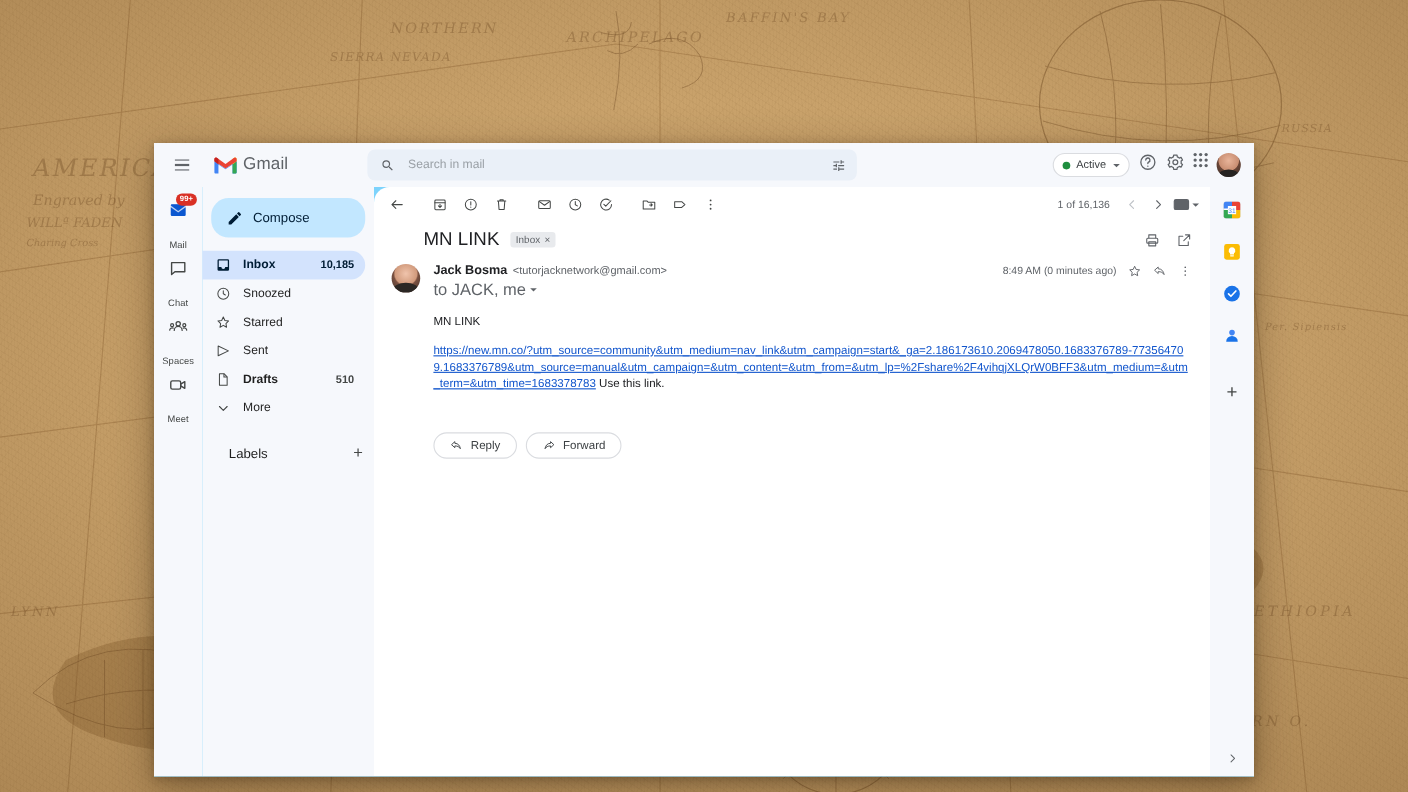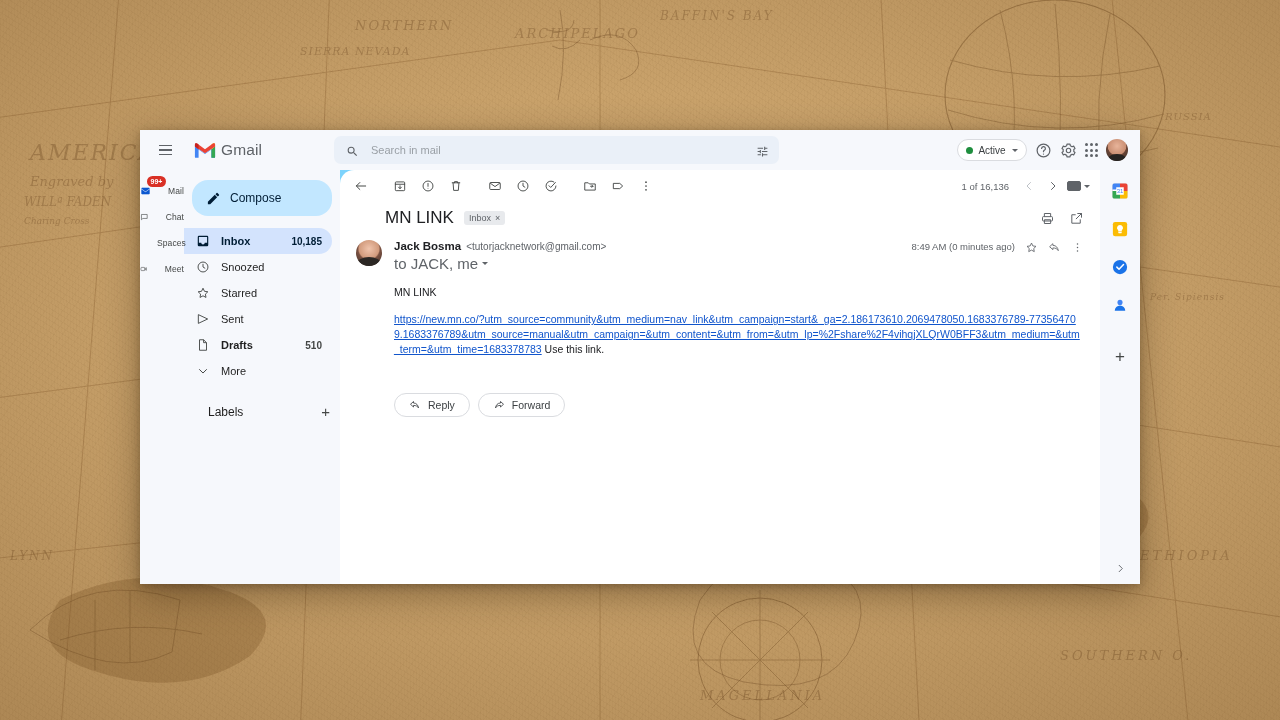--- a/index.html
+++ b/index.html
@@ -31,21 +31,21 @@
   #map-vignette {
     position: absolute; inset: 0;
     background: radial-gradient(ellipse 85% 80% at 50% 45%, rgba(0,0,0,0) 40%, rgba(92,58,20,.30) 100%);
   }
   .map-svg { position: absolute; inset: 0; }
 
   
   #gmail-window {
     position: absolute;
     left: 140px; top: 130px;
-    width: 1000px; height: 454px;
+    width: 1000px; height: 576px;
     background: #7dd3fc;
     box-shadow: 0 10px 34px rgba(40,24,6,.38), 0 2px 8px rgba(40,24,6,.25);
     display: flex; flex-direction: column;
     overflow: hidden;
   }
 
   
   #gmail-header {
     height: 40px; flex: 0 0 40px;
     display: flex; align-items: center;
@@ -68,21 +68,21 @@
     background: #eaf0f8;
     border-radius: 7px;
     display: flex; align-items: center;
     padding: 0 10px 0 12px; gap: 12px;
     cursor: text;
   }
   #search-bar .s-icon { width: 13px; height: 13px; flex: 0 0 13px; }
   #search-input-text { flex: 1; font-size: 11px; color: #9aa0a6; }
   #search-bar .opts { width: 13px; height: 13px; flex:0 0 13px; }
 
-  .hdr-right { margin-left: auto; display: flex; align-items: center; gap: 8px; padding-right: 4px;}
+  .hdr-right { margin-left: auto; display: flex; gap: 8px; padding-right: 4px;}
   #status-chip {
     display: flex; align-items: center; gap: 5px;
     height: 22px; padding: 0 8px;
     border: 1px solid #dadce0; border-radius: 12px;
     background: #fff; font-size: 10px; color: #3c4043; cursor: pointer;
   }
   #status-chip .dot { width: 7px; height: 7px; border-radius: 50%; background: #1e8e3e; }
   #status-chip .caret { border-left: 3px solid transparent; border-right: 3px solid transparent; border-top: 3.5px solid #5f6368; margin-left: 1px; }
   .hdr-icon { width: 17px; height: 17px; color: #5f6368; cursor: pointer; display:flex; align-items:center; justify-content:center;}
   .hdr-icon svg { width: 100%; height: 100%; }
@@ -98,21 +98,21 @@
   
   #gmail-body { flex: 1; display: flex; min-height: 0; }
 
   
   #nav-rail {
     width: 44px; flex: 0 0 44px;
     background: #f6f8fc;
     padding-top: 8px;
     display: flex; flex-direction: column; align-items: center; gap: 2px;
   }
-  .rail-item { width: 44px; padding: 4px 0 2px; display: flex; align-items: center; gap: 17px; cursor: pointer; position: relative; text-align: center; }
+  .rail-item { width: 44px; padding: 4px 0 2px; display: flex; flex-direction: column; align-items: center; gap: 17px; cursor: pointer; position: relative; text-align: center; }
   .rail-item .r-ico { width: 18px; height: 18px; position: relative; display:flex; align-items:center; justify-content:center; }
   .rail-item .r-ico svg { width: 100%; height: 100%; }
   .rail-item .r-lbl { font-size: 8.5px; color: #444746; letter-spacing: .1px; }
   .rail-item.active .r-ico { color: #0b57d0; }
   .badge {
     position: absolute; top: -6px; left: 7px;
     background: #d93025; color: #fff;
     font-size: 7px; font-weight: bold;
     border-radius: 8px; padding: 1px 3.5px; line-height: 1.3;
   }

